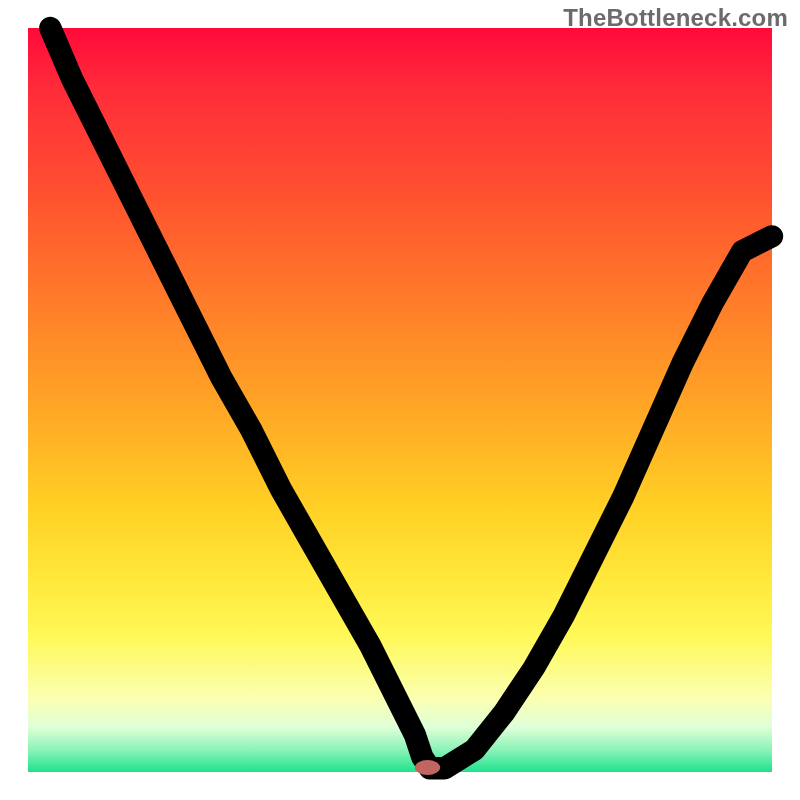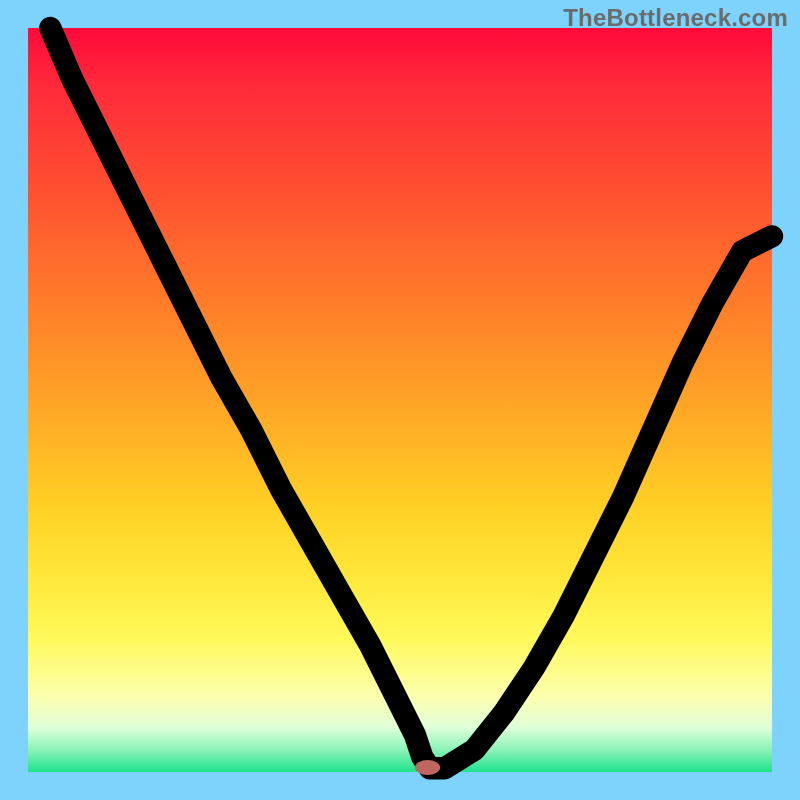--- a/index.html
+++ b/index.html
@@ -1,21 +1,21 @@
 <!DOCTYPE html>
 <html><head>
 <meta charset="utf-8">
 <style>
   * { margin: 0; padding: 0; box-sizing: border-box; }
   html, body { width: 800px; height: 800px; overflow: hidden; background: #000; }
   .frame {
     position: relative;
     width: 800px;
     height: 800px;
-    background: #7dd3fc;
+    background: #ffffff;
   }
   .watermark {
     position: absolute;
     top: 4px;
     right: 12px;
     font-family: Arial, Helvetica, sans-serif;
     font-size: 24px;
     font-weight: 600;
     color: #6b6b6b;
     letter-spacing: 0.2px;

